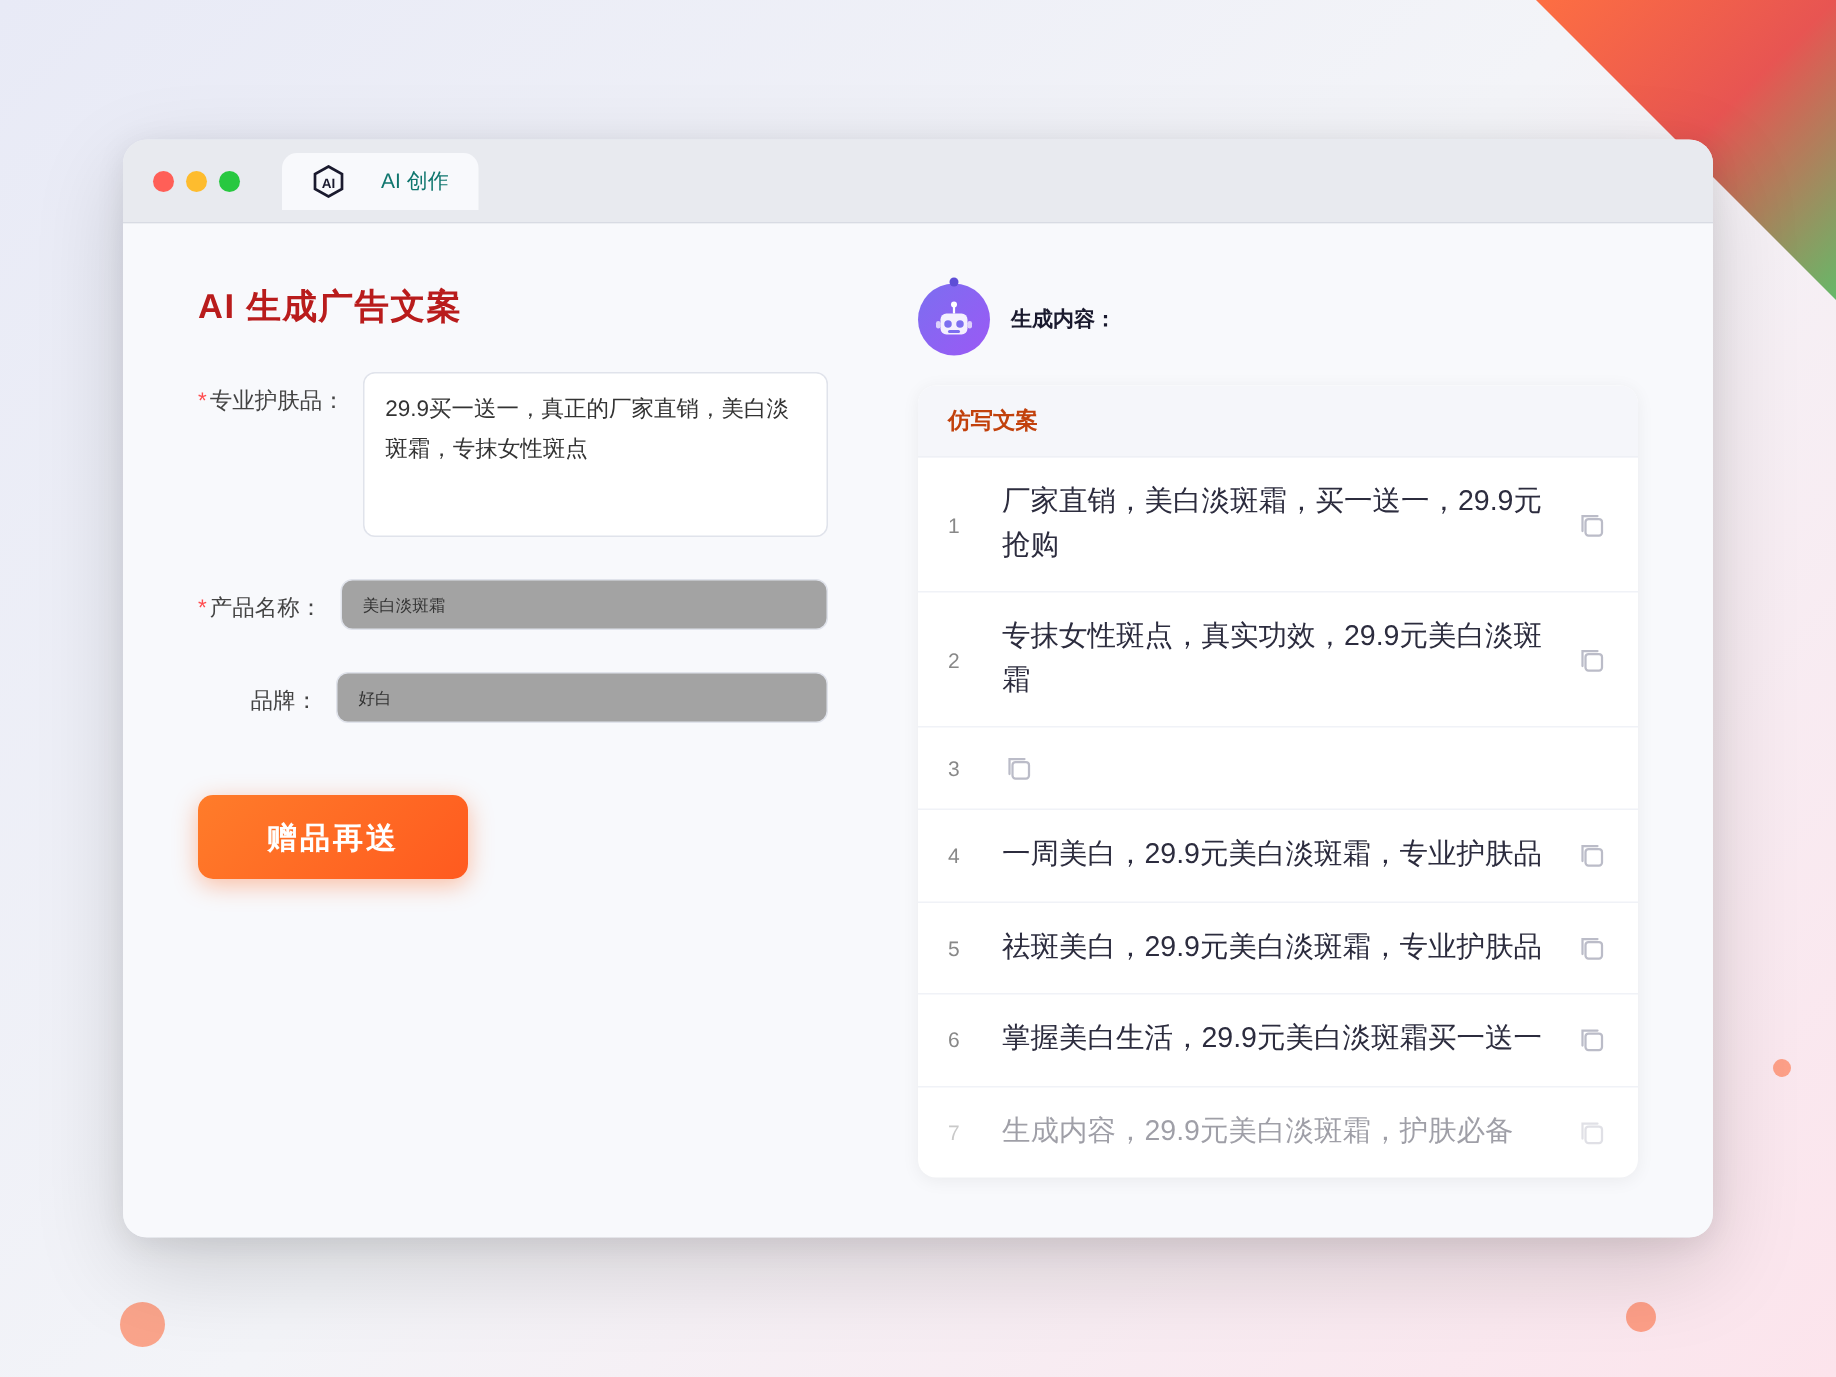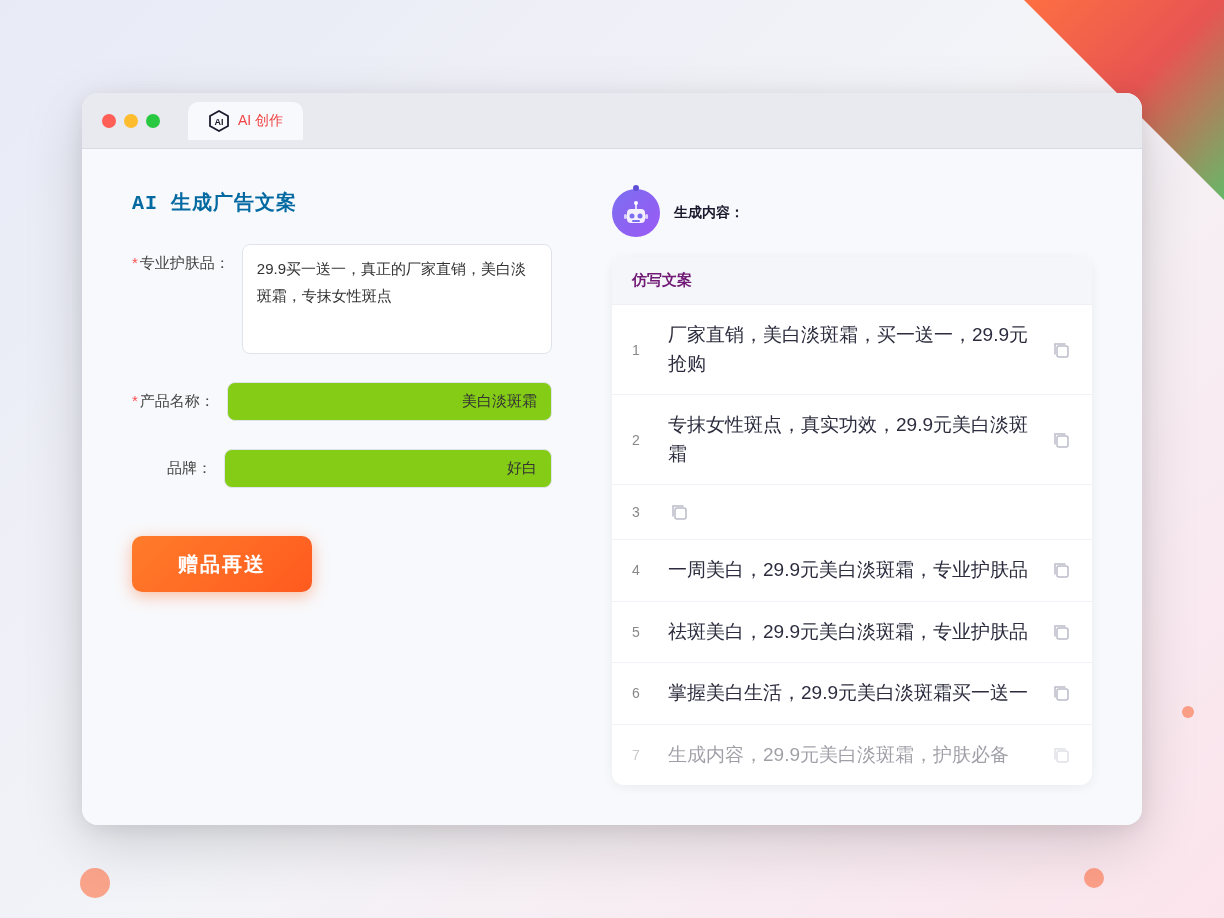--- a/index.html
+++ b/index.html
@@ -97,23 +97,23 @@
       display: flex;
       align-items: center;
       margin-left: 16px;
     }
     .tab {
       background: #f8f9fc;
       border-radius: 10px 10px 0 0;
       padding: 8px 20px;
       display: flex;
       align-items: center;
-      gap: 8px;
+      gap: 24px;
       font-size: 14px;
-      color: #ef4444;
+      color: #0f766e;
       cursor: pointer;
     }
     .tab-icon {
       width: 22px;
       height: 22px;
       display: flex;
       align-items: center;
       justify-content: center;
     }
 
@@ -127,25 +127,24 @@
     }
 
     
     .left-panel {
       flex: 0 0 420px;
       display: flex;
       flex-direction: column;
       gap: 28px;
     }
     .page-title {
-      font-size: 20px;
+      font-size: 23px;
       font-weight: 700;
-      color: #0369a1;
+      color: #b91c1c;
       letter-spacing: 1px;
-      font-family: Liberation Mono, monospace;
     }
 
     .form-group {
       display: flex;
       align-items: flex-start;
       gap: 12px;
     }
     .form-label {
       font-size: 15px;
       color: #444;
@@ -156,26 +155,25 @@
     }
     .required-star {
       color: #ff4d4f;
       margin-right: 2px;
     }
     .form-input {
       flex: 1;
       border: 1.5px solid #e0e3eb;
       border-radius: 8px;
       padding: 10px 14px;
-      font-size: 15px;
+      font-size: 11px;
       color: #333;
-      background: #84cc16;
+      background: #a3a3a3;
       outline: none;
       font-family: inherit;
-      text-align: right;
     }
     .form-textarea {
       flex: 1;
       border: 1.5px solid #e0e3eb;
       border-radius: 8px;
       padding: 10px 14px;
       font-size: 15px;
       color: #333;
       background: #fff;
       outline: none;
@@ -245,21 +243,21 @@
       background: #fff;
       border-radius: 12px;
       overflow: hidden;
       box-shadow: 0 2px 12px rgba(0,0,0,0.06);
     }
     .results-header {
       background: #f5f6fa;
       padding: 14px 20px;
       font-size: 15px;
       font-weight: 600;
-      color: #701a75;
+      color: #c2410c;
       border-bottom: 1px solid #eef0f5;
     }
     .result-row {
       display: flex;
       align-items: center;
       padding: 16px 20px;
       border-bottom: 1px solid #f0f2f7;
       gap: 16px;
     }
     .result-row:last-child {

